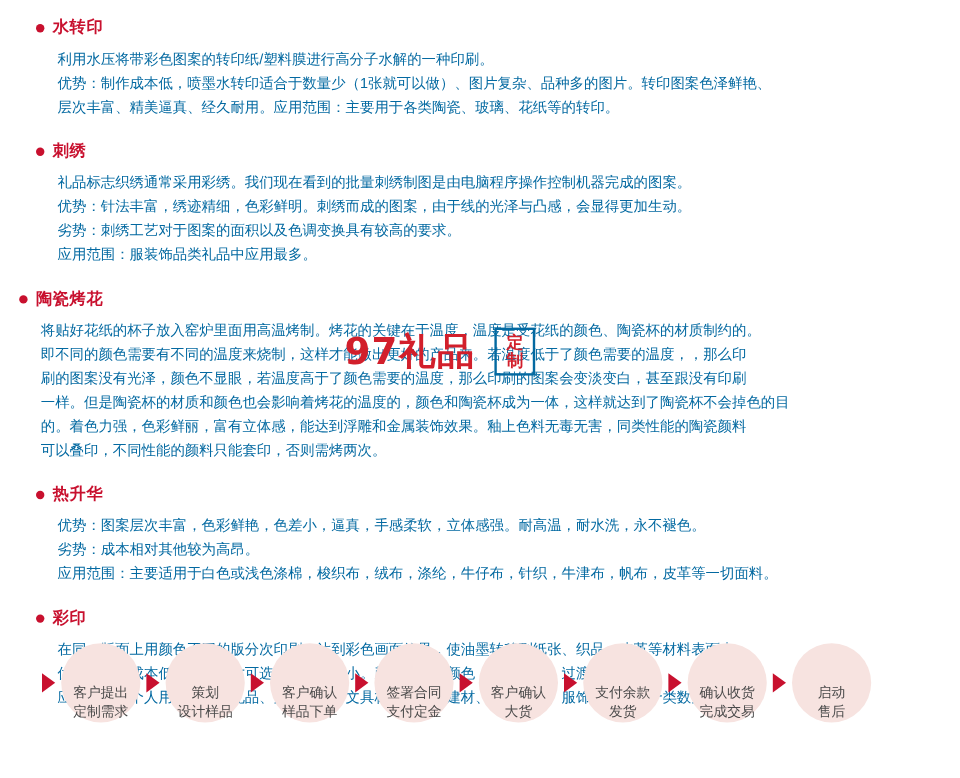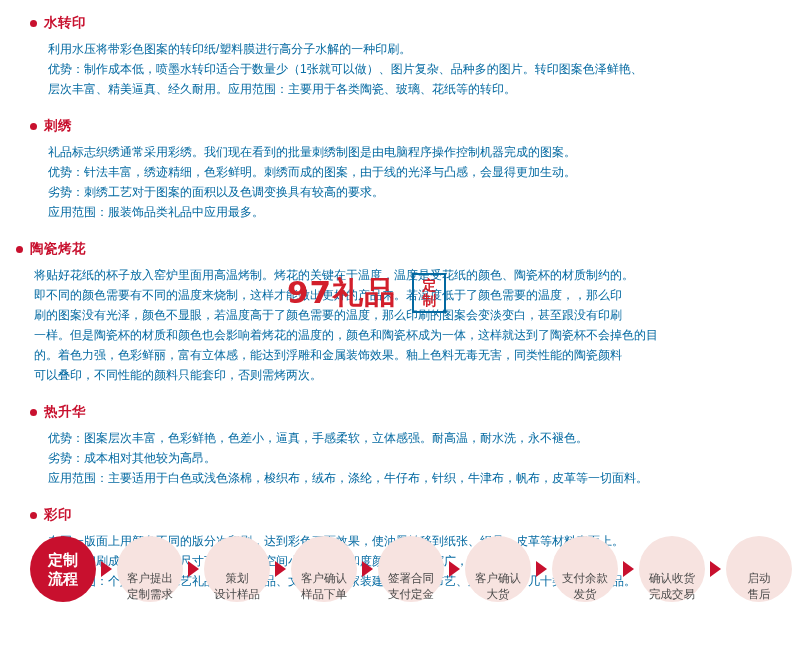--- a/index.html
+++ b/index.html
@@ -215,24 +215,20 @@
 
   <div class="watermark">
     <span class="wm-text">97礼品</span>
     <span class="wm-badge">
       <span>定</span>
       <span>制</span>
     </span>
   </div>
 
   <div class="flow">
-    <div class="flow-start">
-      <span>定制</span>
-      <span>流程</span>
-    </div>
 
     <div class="arrow"></div>
     <div class="flow-node">
       <span>客户提出</span>
       <span>定制需求</span>
     </div>
 
     <div class="arrow"></div>
     <div class="flow-node">
       <span>策划</span>

